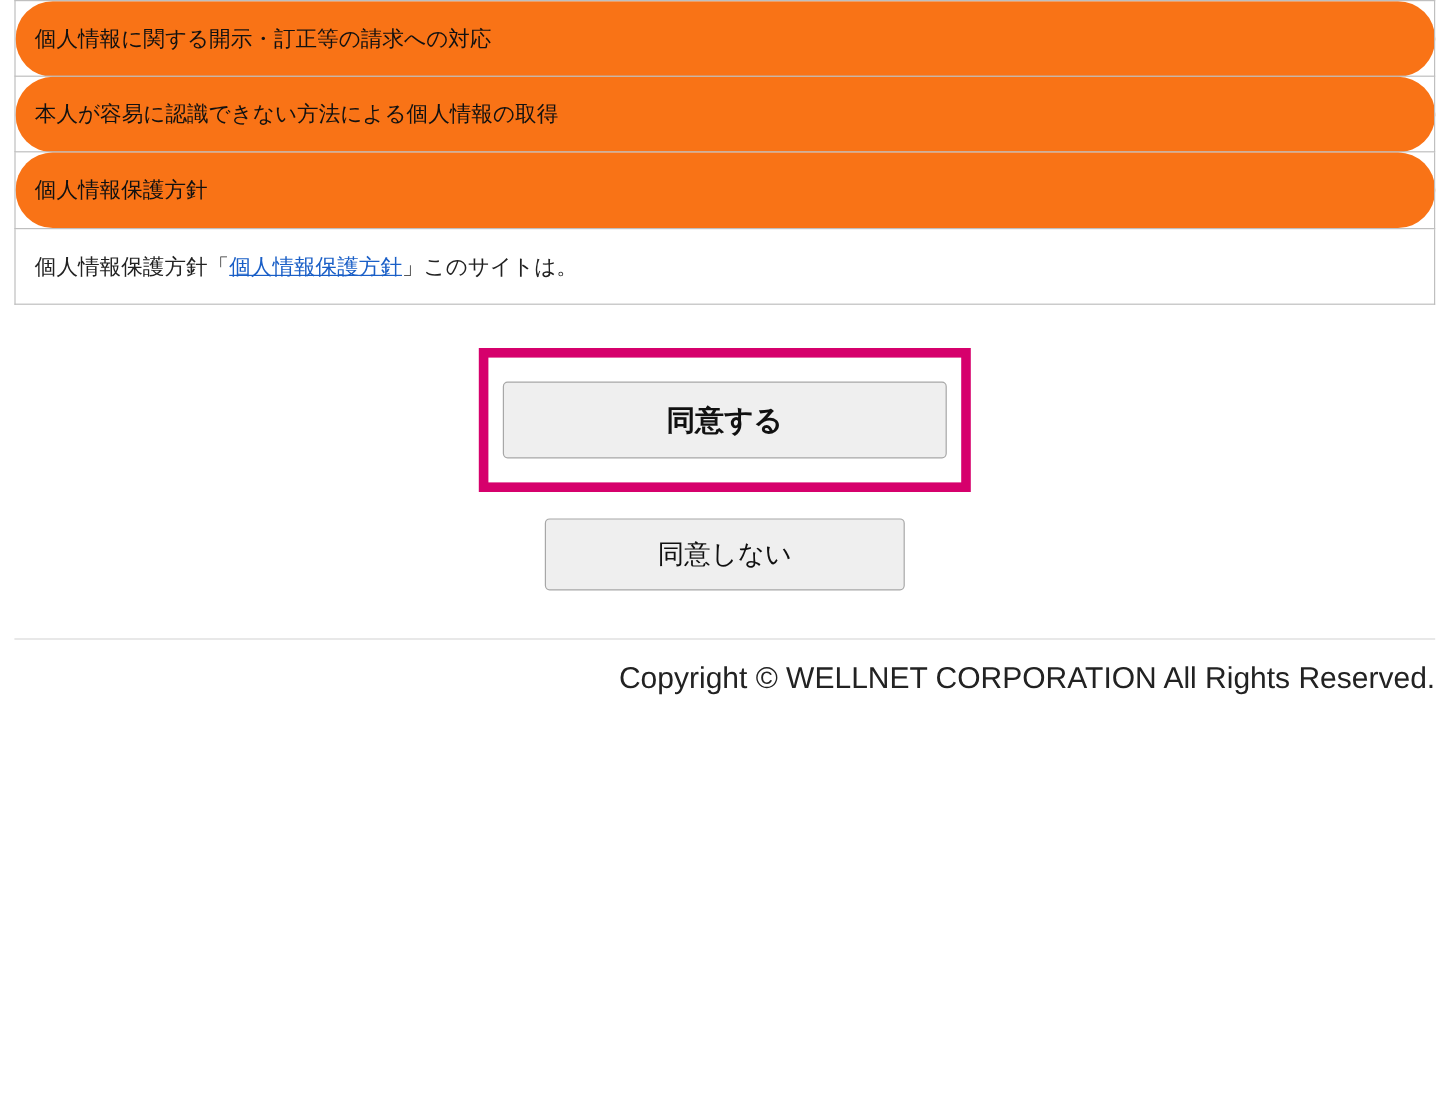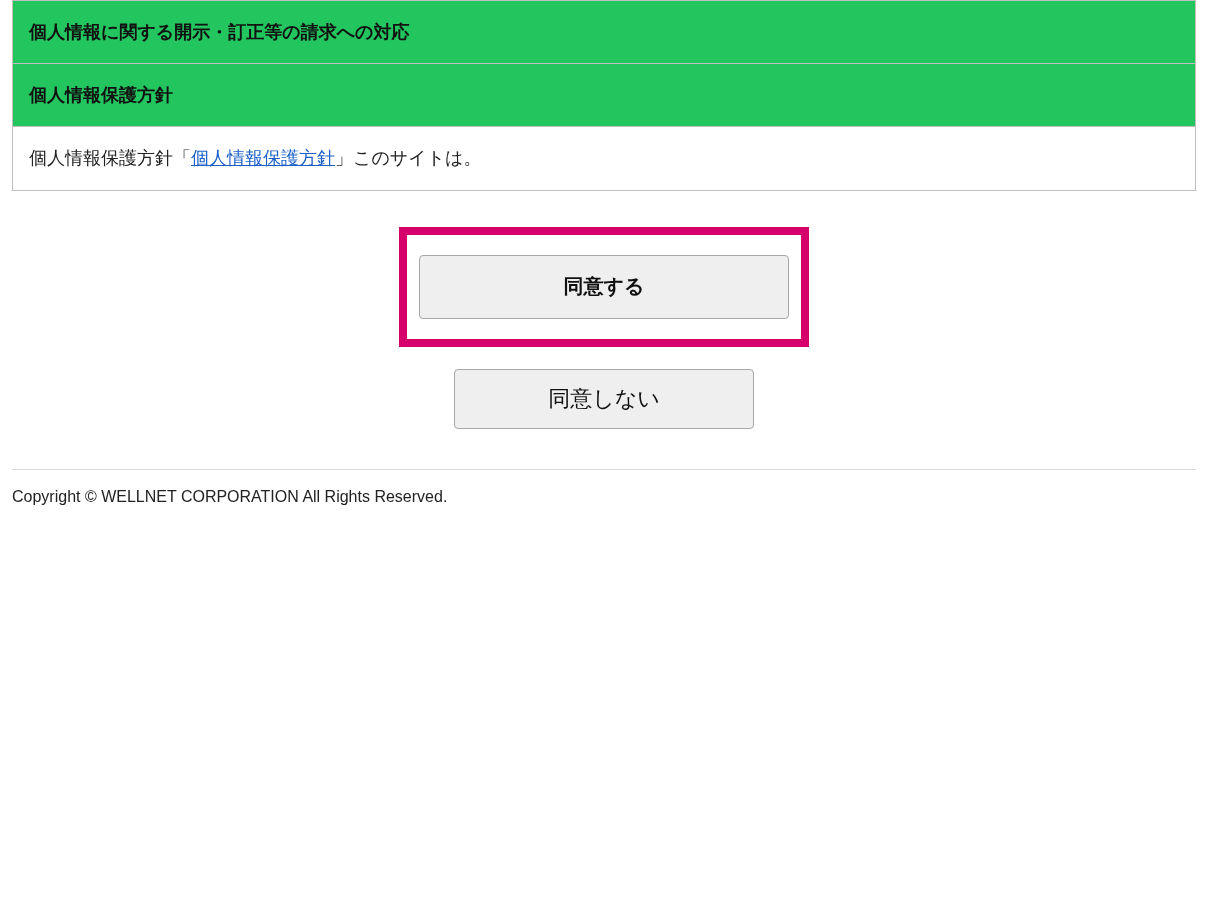--- a/index.html
+++ b/index.html
@@ -17,77 +17,81 @@
     }
     th, td {
       border: 1px solid #bfbfbf;
       padding: 14px 16px;
       text-align: left;
       vertical-align: top;
       font-size: 18px;
       line-height: 1.9;
     }
     th {
-      background: #22c55e;
-      font-weight: bold;
+      background: #f97316;
+      font-weight: normal;
       color: #111;
+      border-radius: 31px;
     }
     td { background: #ffffff; color: #222; }
     a.policy-link { color: #1a5fc7; text-decoration: underline; }
     .button-area {
       display: flex;
       flex-direction: column;
       align-items: center;
       gap: 22px;
       margin: 36px 0 40px 0;
     }
     .agree-wrap {
       border: 8px solid #d6006c;
       padding: 20px 10px;
       width: 410px;
       display: flex;
       justify-content: center;
     }
     button.agree, button.disagree {
       font-family: inherit;
-      font-size: 20px;
+      font-size: 24px;
       font-weight: bold;
       background: #efefef;
       border: 1px solid #a7a7a7;
       border-radius: 4px;
       cursor: pointer;
       color: #111;
     }
     button.agree { width: 370px; height: 64px; }
     button.disagree {
       width: 300px;
       height: 60px;
       font-weight: normal;
       font-size: 22px;
     }
     .footer {
       border-top: 1px solid #d9d9d9;
-      text-align: left;
-      font-size: 16px;
+      text-align: right;
+      font-size: 25px;
       color: #222;
       padding: 18px 0 24px 0;
       margin: 0 12px;
       font-family: Verdana, sans-serif;
     }
   </style>
 </head>
 <body>
 
 <div class="container">
   <table>
     <tbody>
       <tr>
           <th>個人情報に関する開示・訂正等の請求への対応</th>
         </tr>
 
+      <tr>
+          <th>本人が容易に認識できない方法による個人情報の取得</th>
+        </tr>
 
 
       <tr>
           <th>個人情報保護方針</th>
         </tr>
       <tr>
         <td>
           <span>個人情報保護方針「</span><a href="#" class="policy-link">個人情報保護方針</a><span>」このサイトは。</span>
         </td>
       </tr>

